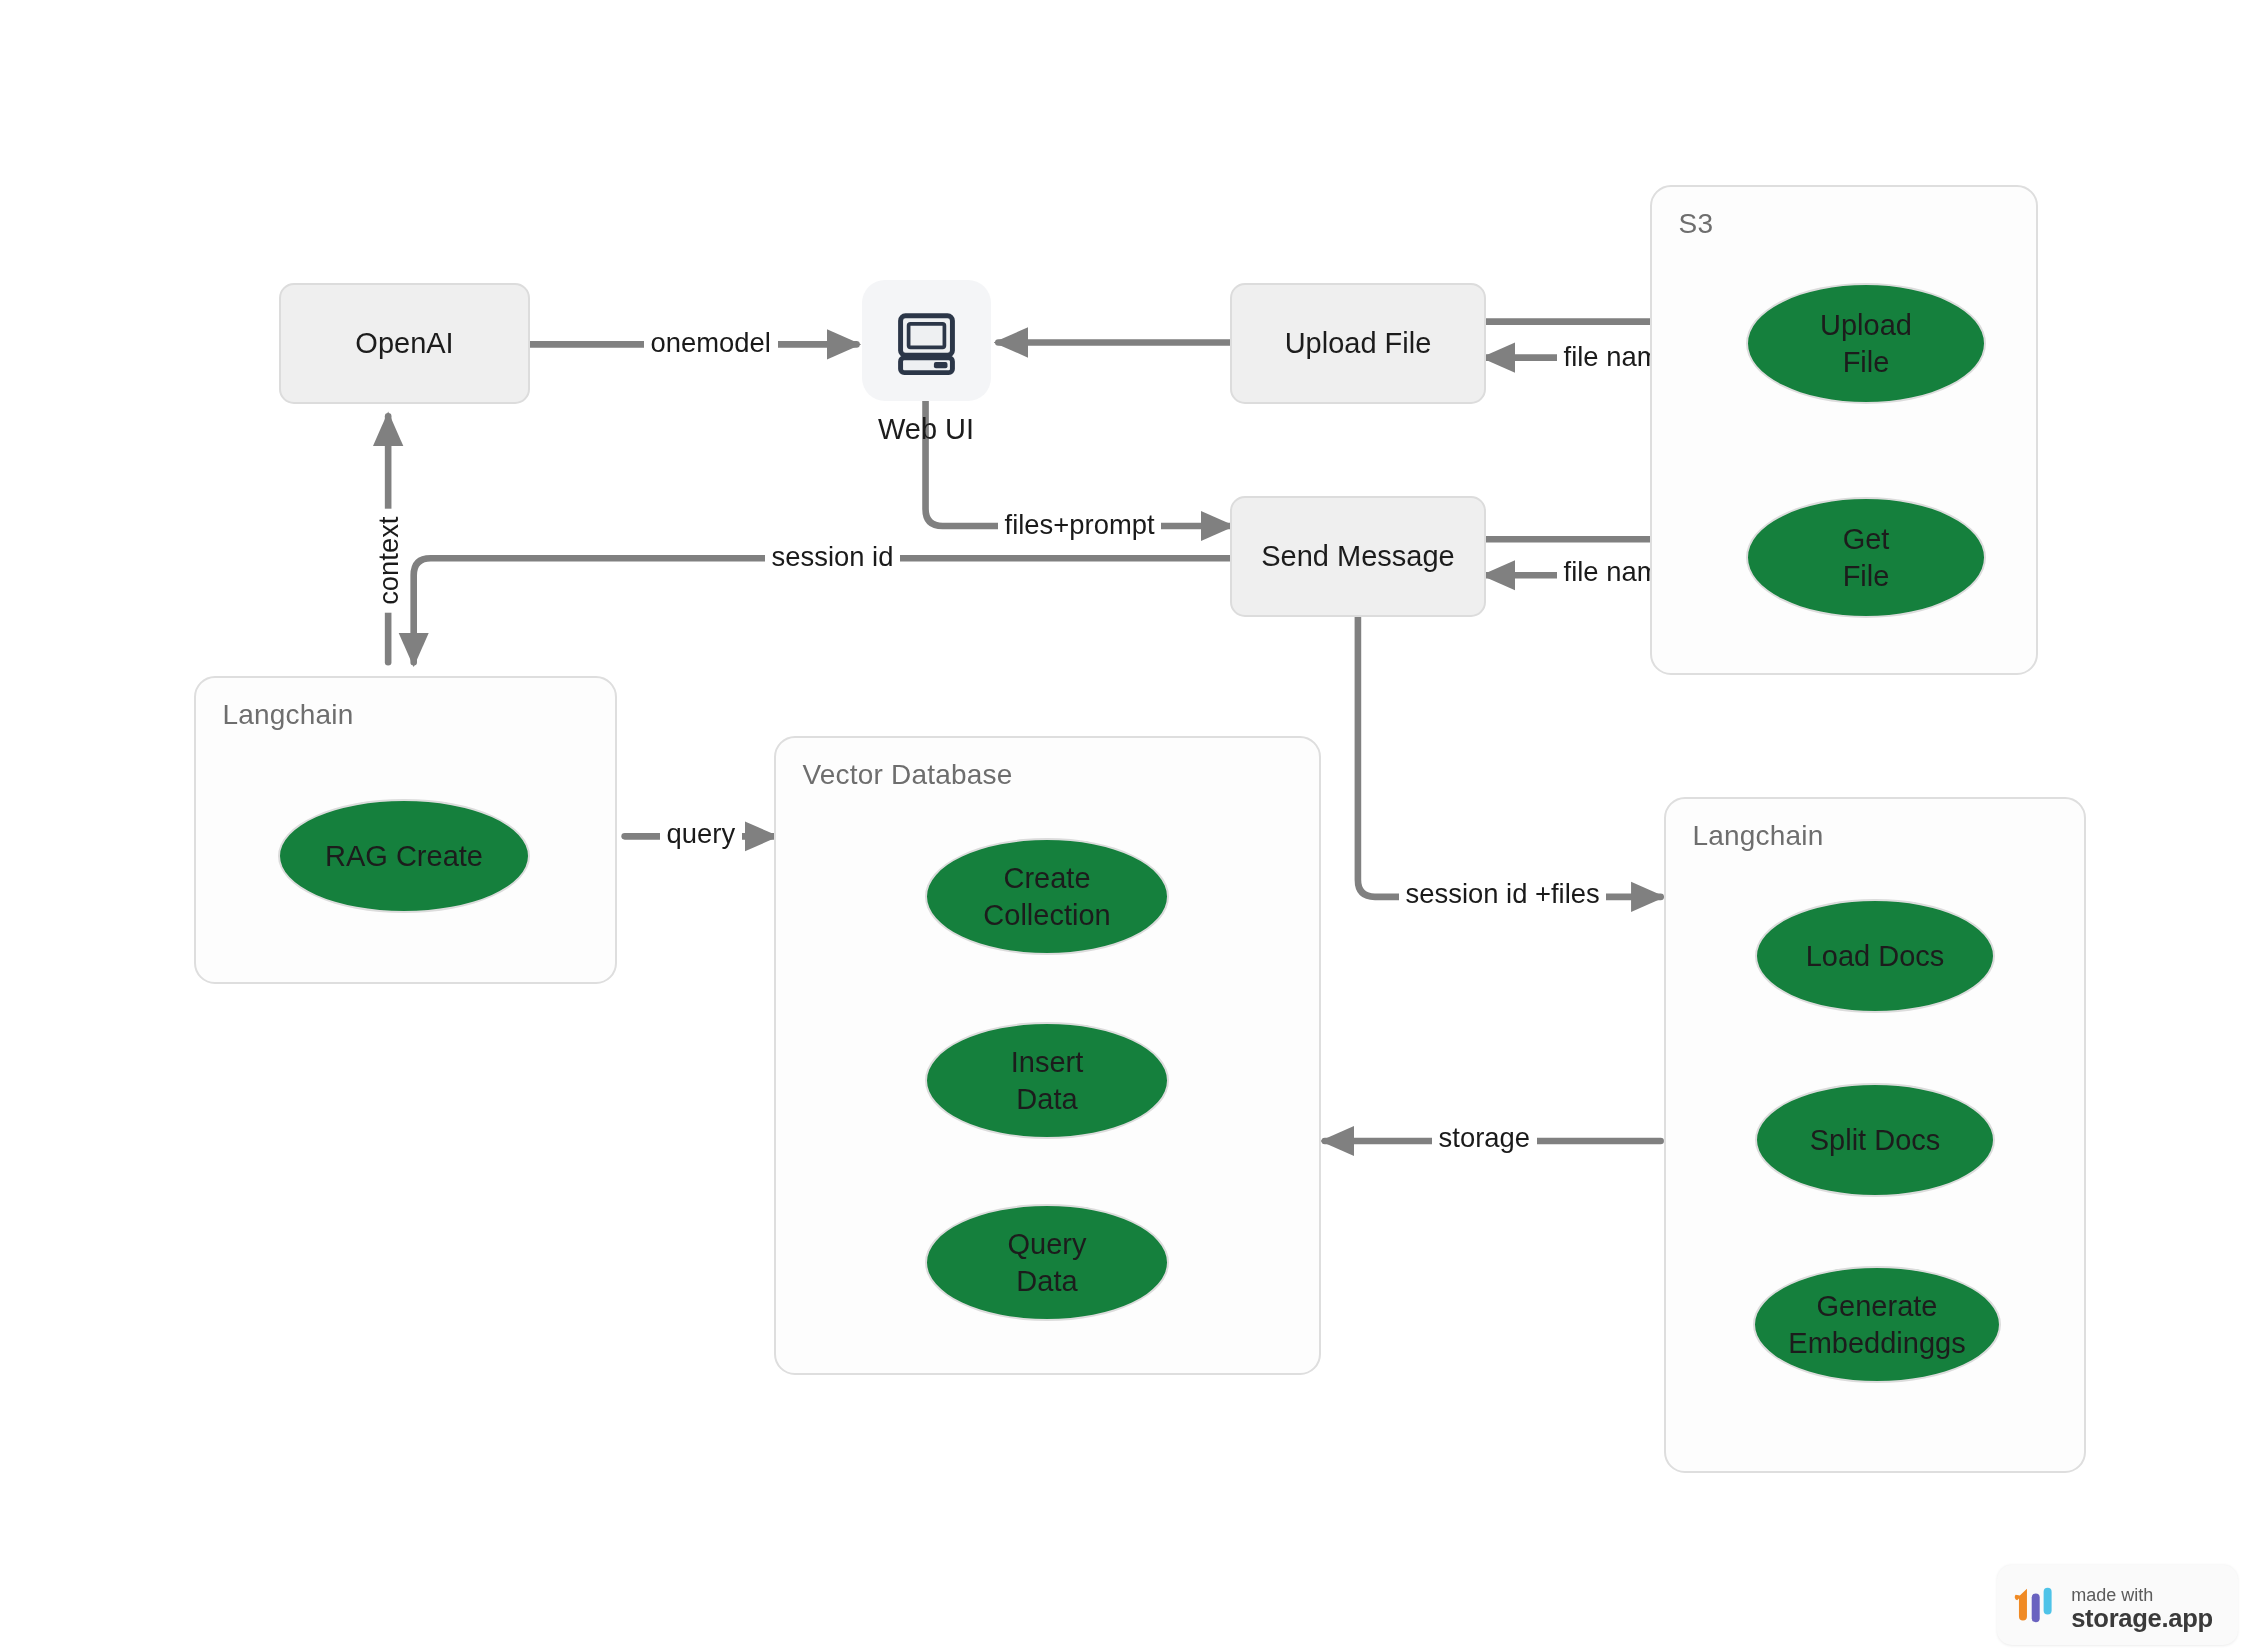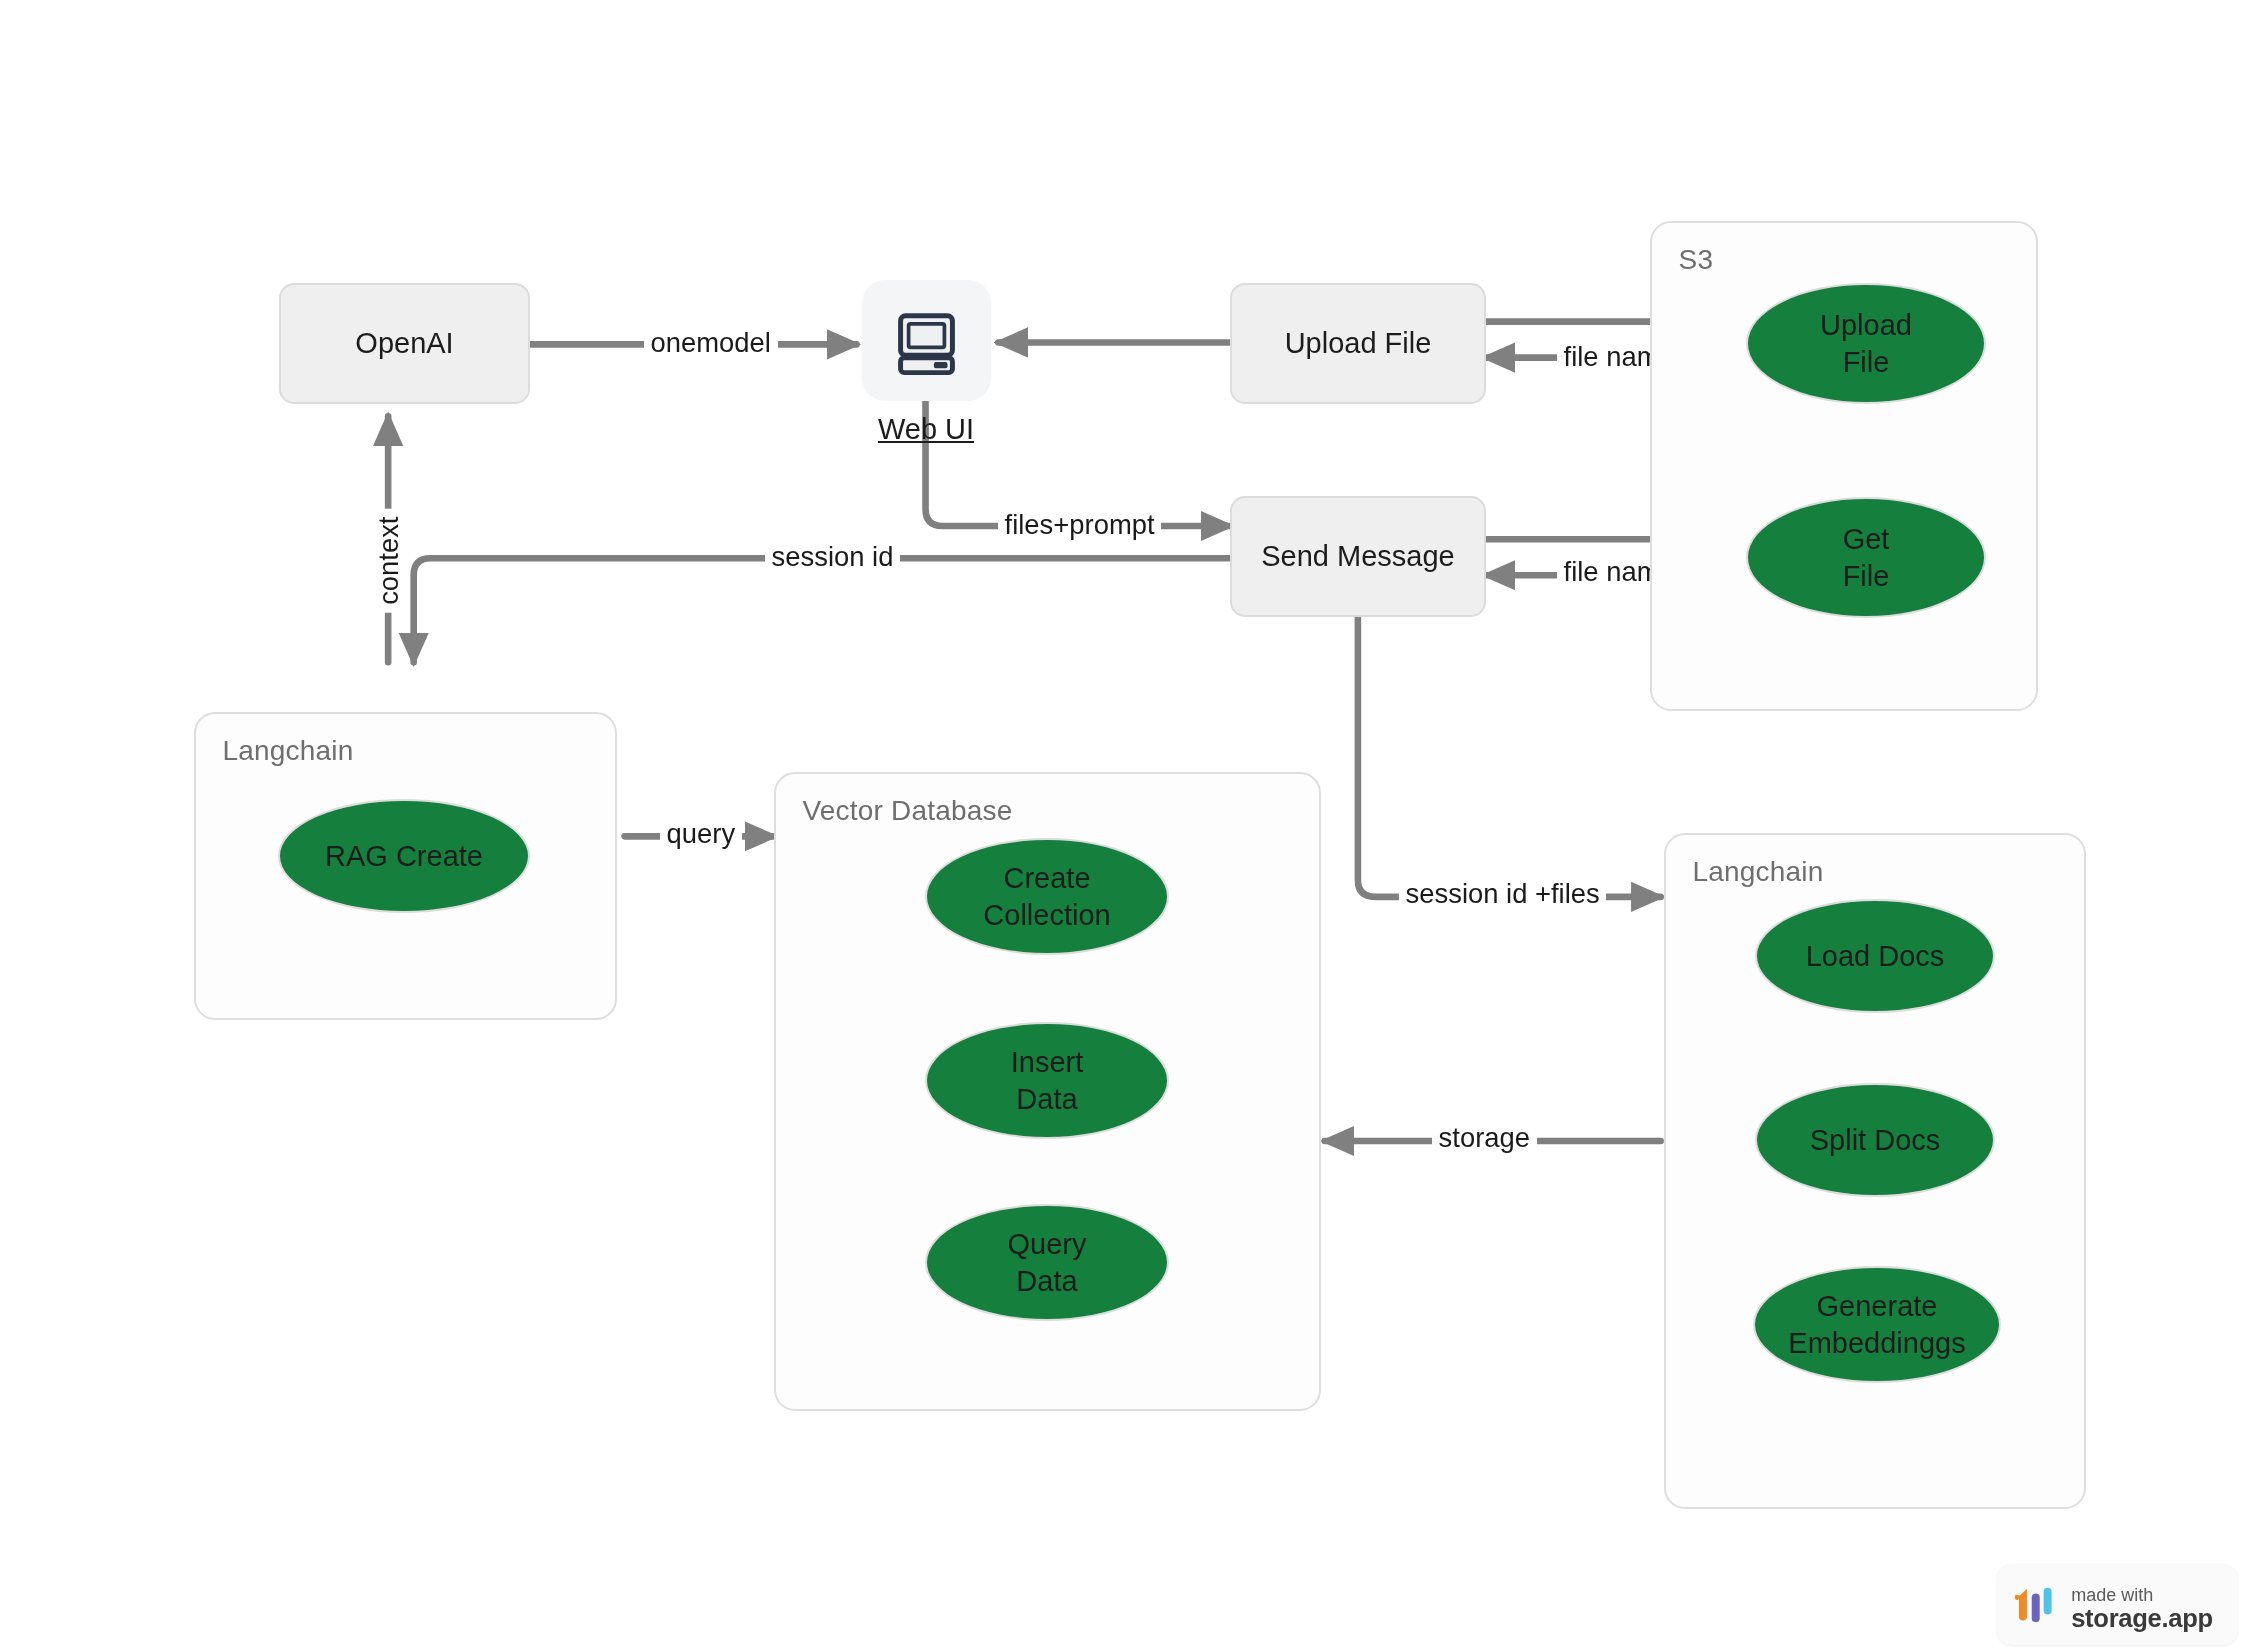--- a/index.html
+++ b/index.html
@@ -14,21 +14,20 @@
     width: 2256px; height: 1650px;
     background: #ffffff;
   }
 
   
   .group {
     position: absolute;
     border: 2.8px solid #dedede;
     border-radius: 21px;
     background: #fdfdfd;
-    margin-top: 36px;
   }
   .group-label {
     position: absolute;
     top: 21px; left: 26.5px;
     font-size: 28px;
     color: #6e6e6e;
     letter-spacing: 0.2px;
     white-space: nowrap;
   }
 
@@ -71,21 +70,20 @@
     display: flex;
     align-items: center;
     justify-content: center;
   }
   .icon-caption {
     position: absolute;
     text-align: center;
     font-size: 29px;
     color: #1c1c1c;
     white-space: nowrap;
-    text-decoration: underline;
   }
 
   
   .edge-svg {
     position: absolute;
     top: 0; left: 0;
     width: 2256px; height: 1650px;
     pointer-events: none;
   }
   .edge-path {

